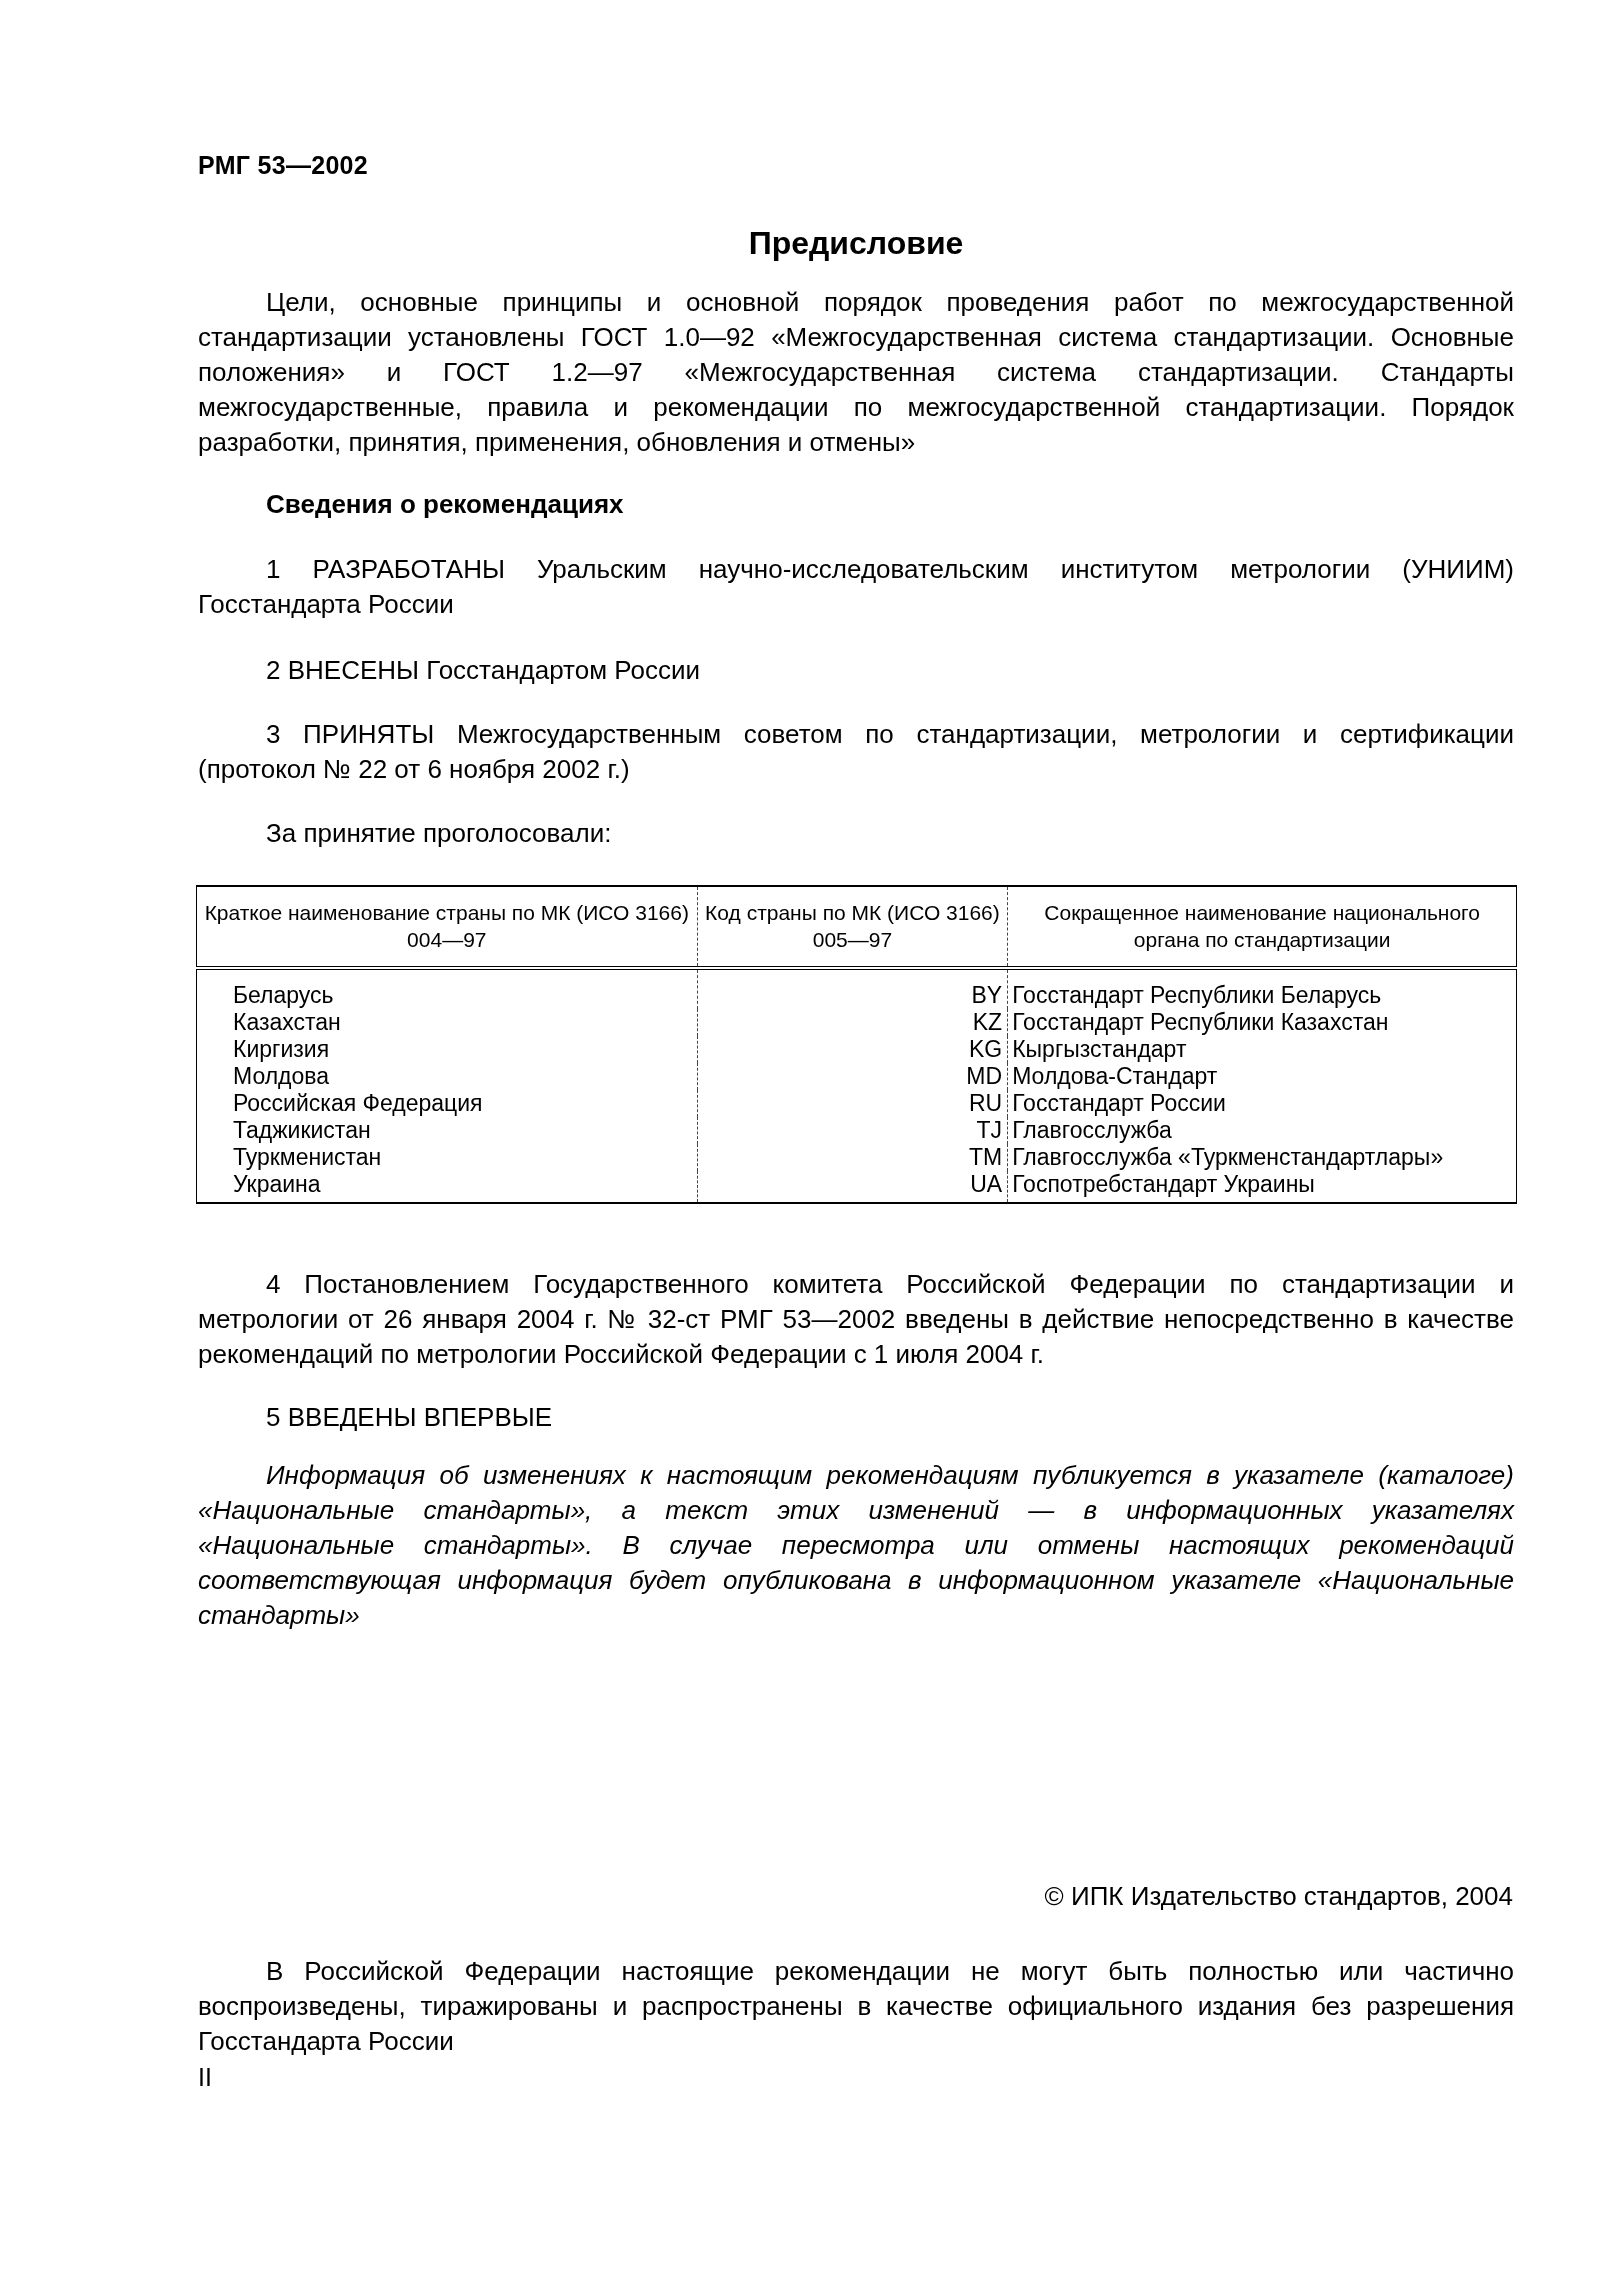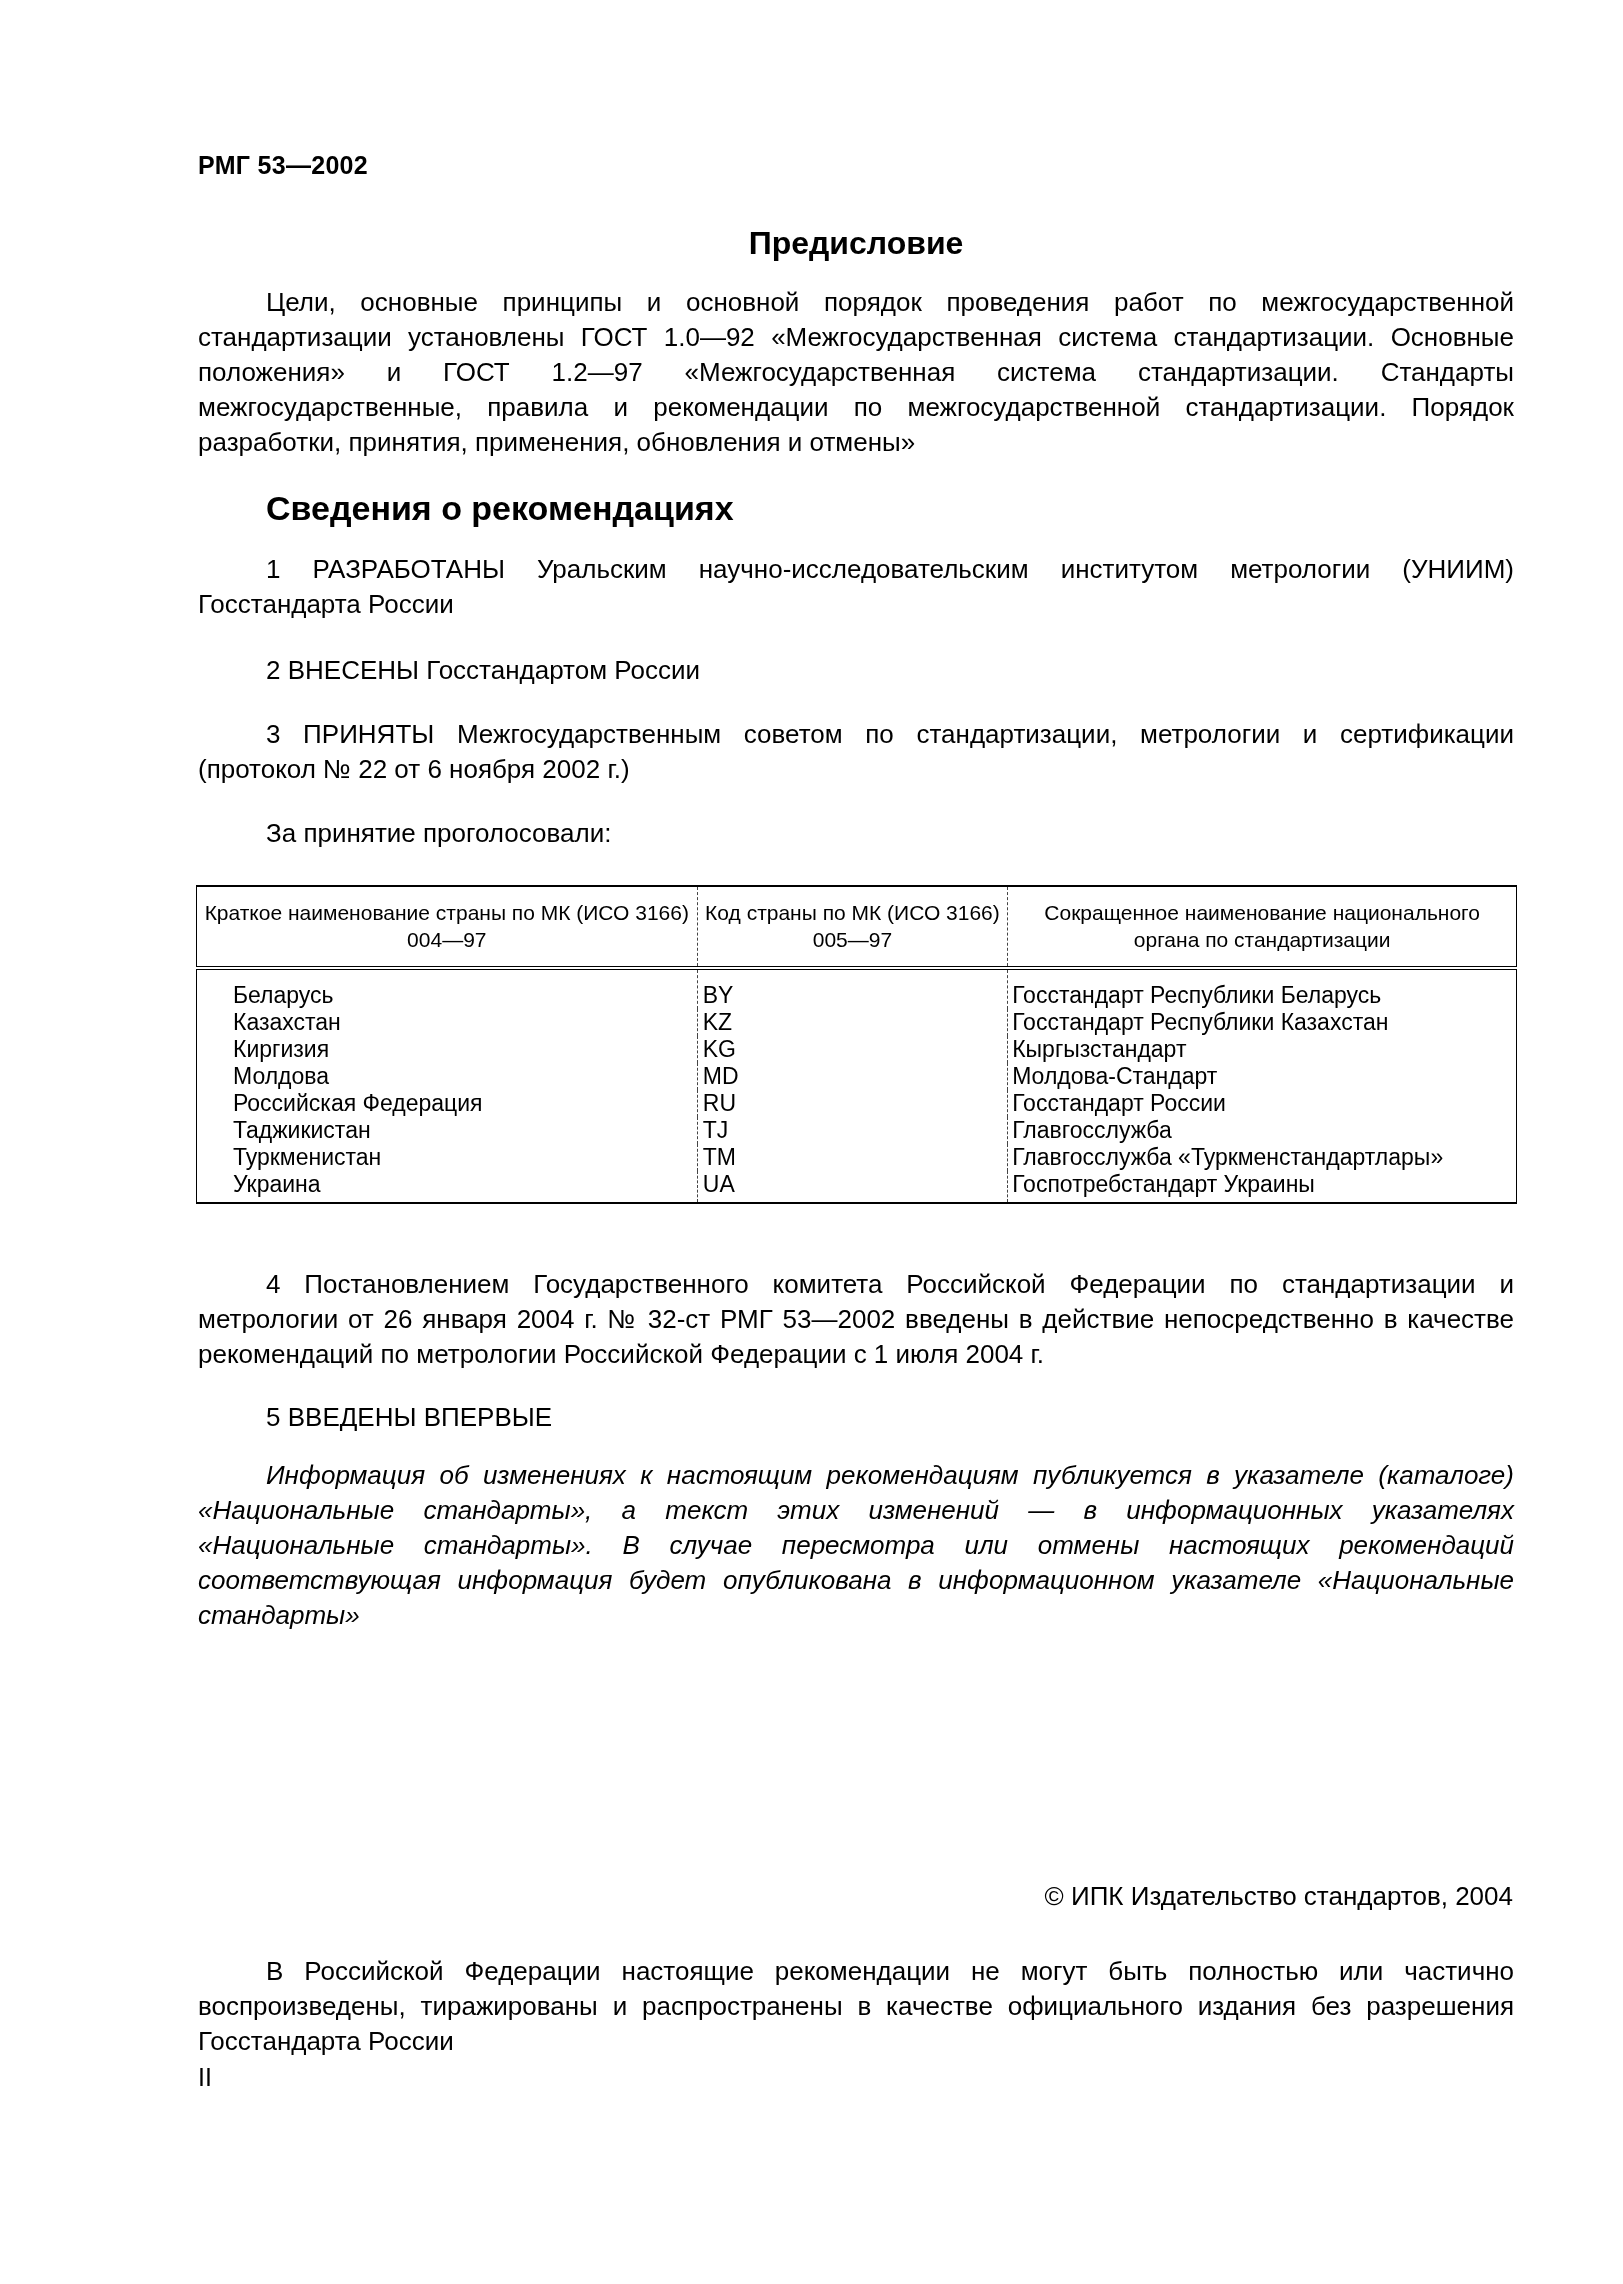--- a/index.html
+++ b/index.html
@@ -3,34 +3,34 @@
 <meta charset="utf-8">
 <style>
   html, body { margin:0; padding:0; background:#ffffff; }
   body { width:1623px; height:2284px; position:relative; overflow:hidden; color:#000;
          font-family:"Liberation Sans", "DejaVu Sans", sans-serif; }
   .abs { position:absolute;margin-top:14px; }
   .hdr { left:198px; top:137px; font-size:25px; font-weight:bold; letter-spacing:0.3px; }
   .title { left:0; width:1712px; top:211px; text-align:center; font-size:32px; font-weight:bold; }
   .para { left:198px; width:1316px; font-size:26px; line-height:35px; text-align:justify; }
   .para .ind { display:inline-block; width:68px; }
-  .sub { left:266px; font-size:34px; font-weight:bold; }
+  .sub { left:266px; font-size:26px; font-weight:bold; }
   .line { left:266px; font-size:26px; }
   .italic { font-style:italic; }
   .right { right:110px; font-size:26px; text-align:right; }
   
   .tbl { left:196px; top:871px; width:1321px; border-collapse:collapse; font-size:23px; }
   .tbl th { font-weight:normal; font-size:21px; line-height:27px; padding:11.7px 5.2px 13px; vertical-align:middle; text-align:center;
             border-left:1.3px dashed #444; }
   .tbl th:first-child { border-left:1.9px solid #000; }
   .tbl th:last-child { border-right:1.9px solid #000; }
   .tbl thead tr { border-top:2.6px solid #000; border-bottom:4.5px double #000; }
   .tbl td { padding:0 5.2px; line-height:27px; font-size:23px; border-left:1.3px dashed #444; }
   .tbl td:first-child { border-left:1.9px solid #000; padding-left:36px; text-align:left; }
-  .tbl td.code { text-align:left; }
+  .tbl td.code { text-align:right; }
   .tbl td.org { text-align:left; padding-left:3.9px; }
   .tbl td:last-child { border-right:1.9px solid #000; }
   .tbl tbody tr:first-child td { padding-top:12px; }
   .tbl tbody tr:last-child td { border-bottom:2.6px solid #000; padding-bottom:4px; }
   .pgnum { left:198px; top:2049px; font-size:25px; }
 </style>
 </head>
 <body>
 
 <div class="abs hdr">РМГ 53—2002</div>

